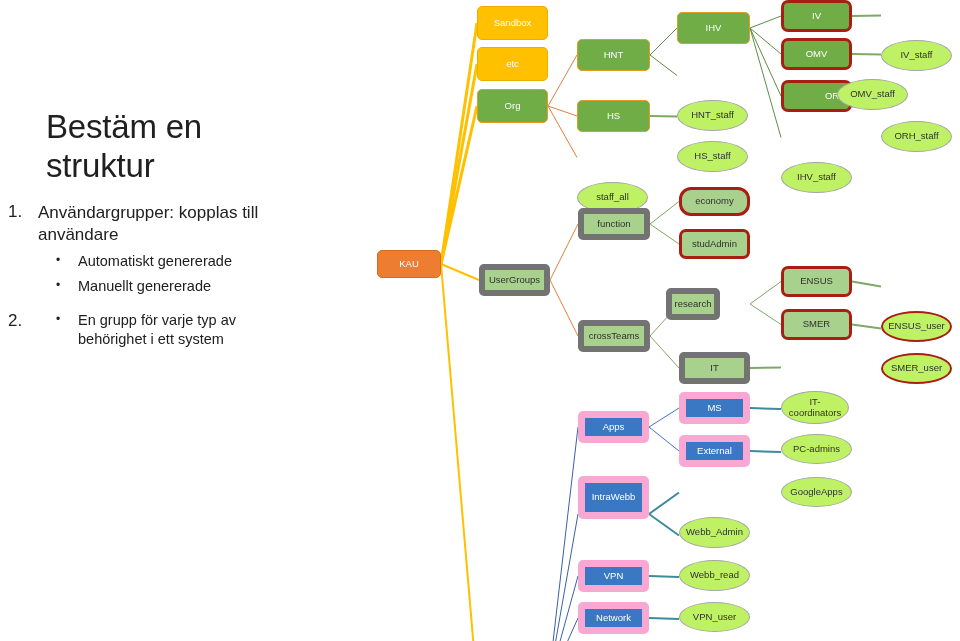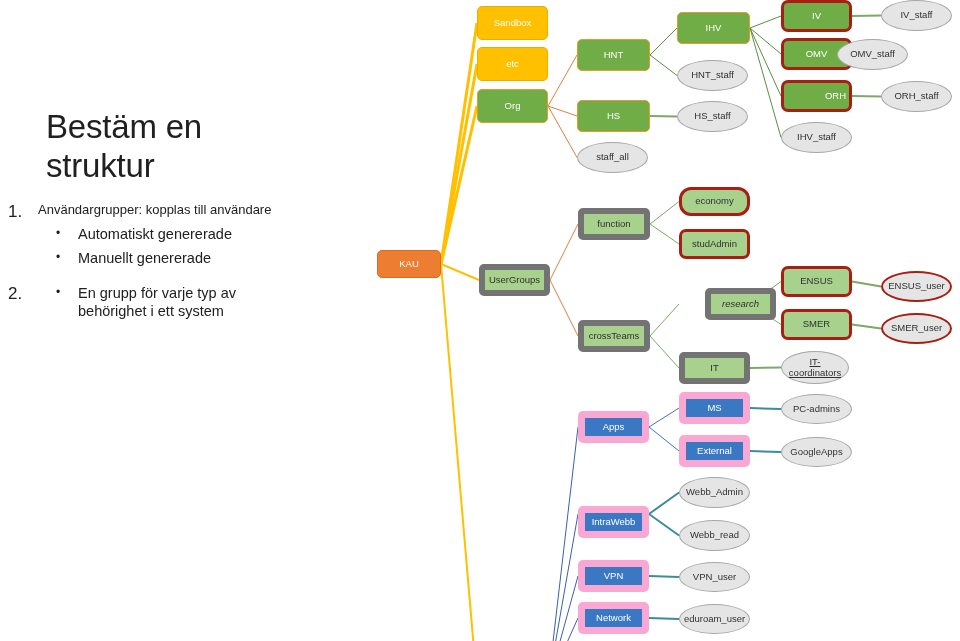--- a/index.html
+++ b/index.html
@@ -13,21 +13,21 @@
     font-size:33px;line-height:1.18;color:#202020;font-weight:400;
     letter-spacing:-0.2px;
     margin-left:38px;
   }
   .num-item{position:relative;margin-top:16px;}
   .num-item .num{
     position:absolute;left:0;top:0;width:26px;text-align:left;
     font-size:17px;color:#202020;
   }
   .num-item .num-text{
-    margin-left:30px;font-size:13px;line-height:1.3;color:#202020;
+    margin-left:30px;font-size:17px;line-height:1.3;color:#202020;
   }
   .sub-list{margin:6px 0 0 44px;}
   .sub-item{position:relative;margin-top:6px;padding-left:26px;
     font-size:14.5px;line-height:1.28;color:#202020;}
   .sub-item .dot{position:absolute;left:4px;top:1px;font-size:12px;color:#202020;}
   
   #diagram{position:absolute;left:0;top:0;width:960px;height:641px;}
   #wires{position:absolute;left:0;top:0;width:960px;height:641px;}
   .node{
     position:absolute;box-sizing:border-box;display:flex;
@@ -38,22 +38,22 @@
   .n-yellow{background:#FFC000;border:1px solid #E8AE00;color:#ffffff;}
   .n-green {background:#70AD47;border:1px solid #E39B2A;color:#ffffff;}
   .n-green-red{background:#70AD47;border:3px solid #A81E13;color:#ffffff;border-radius:7px;}
   .n-lgreen{background:#A9D18E;border:6px solid #737373;color:#303030;}
   .n-lgreen-red{background:#A9D18E;border:3px solid #A81E13;color:#303030;border-radius:7px;}
   .n-orange{background:#ED7D31;border:1px solid #D96C22;color:#ffffff;}
   .n-blue  {background:#3B78C3;border:7px solid #f9a8d4;color:#ffffff;}
   .ell{
     position:absolute;box-sizing:border-box;display:flex;
     align-items:center;justify-content:center;text-align:center;
-    border-radius:50%;background:#e5e5e5;border:1px solid #A6A6A6;
-    color:#303030;font-size:9.5px;line-height:1.12;padding:1px 4px;
+    border-radius:50%;background:#bef264;border:1px solid #A6A6A6;
+    color:#303030;font-size:9.5px;line-height:1.12;padding:1px 4px;margin-top:40px;
   }
   .ell-red{border:2.5px solid #A81E13;}
 </style>
 </head>
 <body>
 
 <div id="slide">
 
   <div id="left-panel">
     <div id="slide-title">Bestäm en struktur</div>
@@ -179,57 +179,57 @@
         </div>
         <div class="node n-lgreen" style="left: 578px; top: 320px; width: 72px; height: 32px;">
           <span>crossTeams</span>
         </div>
         <div class="node n-lgreen-red" style="left: 679px; top: 187px; width: 71px; height: 29px; border-radius: 12px;">
           <span>economy</span>
         </div>
         <div class="node n-lgreen-red" style="left: 679px; top: 229px; width: 71px; height: 30px;">
           <span>studAdmin</span>
         </div>
-        <div class="node n-lgreen" style="left: 705px; top: 288px; width: 71px; height: 32px; font-style: italic;">
+        <div class="node n-lgreen" style="left: 666px; top: 288px; width: 54px; height: 32px;">
           <span>research</span>
         </div>
         <div class="node n-lgreen" style="left: 679px; top: 352px; width: 71px; height: 32px;">
           <span>IT</span>
         </div>
         <div class="node n-lgreen-red" style="left: 781px; top: 266px; width: 71px; height: 31px;">
           <span>ENSUS</span>
         </div>
         <div class="node n-lgreen-red" style="left: 781px; top: 309px; width: 71px; height: 31px;">
           <span>SMER</span>
         </div>
         <div class="ell ell-red" style="left: 881px; top: 271px; width: 71px; height: 31px;">
           <span>ENSUS_user</span>
         </div>
         <div class="ell ell-red" style="left: 881px; top: 313px; width: 71px; height: 31px;">
           <span>SMER_user</span>
         </div>
-        <div class="ell" style="left: 781px; top: 351px; width: 68px; height: 33px; text-decoration: underline;">
+        <div class="ell" style="left: 781px; top: 351px; width: 68px; height: 33px;">
           <span>IT-coordinators</span>
         </div>
         <div class="node n-blue" style="left: 578px; top: 411px; width: 71px; height: 32px;">
           <span>Apps</span>
         </div>
         <div class="node n-blue" style="left: 679px; top: 392px; width: 71px; height: 32px;">
           <span>MS</span>
         </div>
         <div class="node n-blue" style="left: 679px; top: 435px; width: 71px; height: 32px;">
           <span>External</span>
         </div>
         <div class="ell" style="left: 781px; top: 394px; width: 71px; height: 30px;">
           <span>PC-admins</span>
         </div>
         <div class="ell" style="left: 781px; top: 437px; width: 71px; height: 30px;">
           <span>GoogleApps</span>
         </div>
-        <div class="node n-blue" style="left: 578px; top: 506px; width: 71px; height: 32px;">
+        <div class="node n-blue" style="left: 578px; top: 476px; width: 71px; height: 43px;">
           <span>IntraWebb</span>
         </div>
         <div class="ell" style="left: 679px; top: 477px; width: 71px; height: 31px;">
           <span>Webb_Admin</span>
         </div>
         <div class="ell" style="left: 679px; top: 520px; width: 71px; height: 31px;">
           <span>Webb_read</span>
         </div>
         <div class="node n-blue" style="left: 578px; top: 560px; width: 71px; height: 32px;">
           <span>VPN</span>

